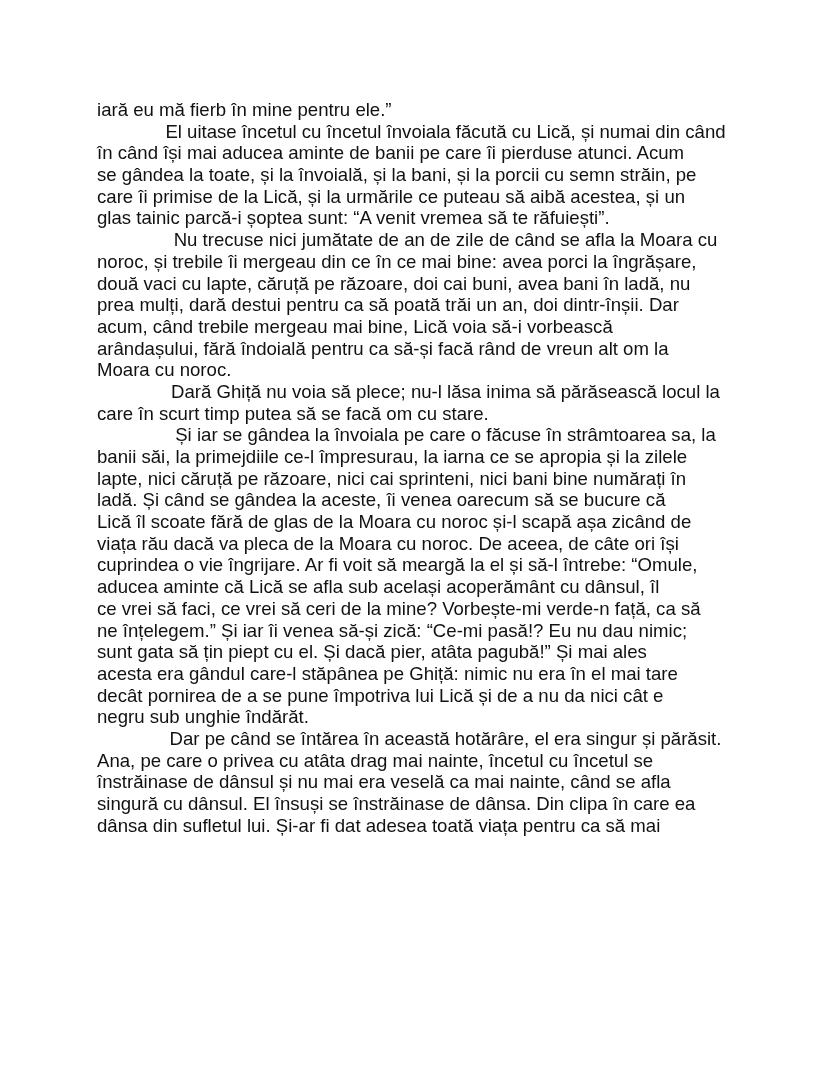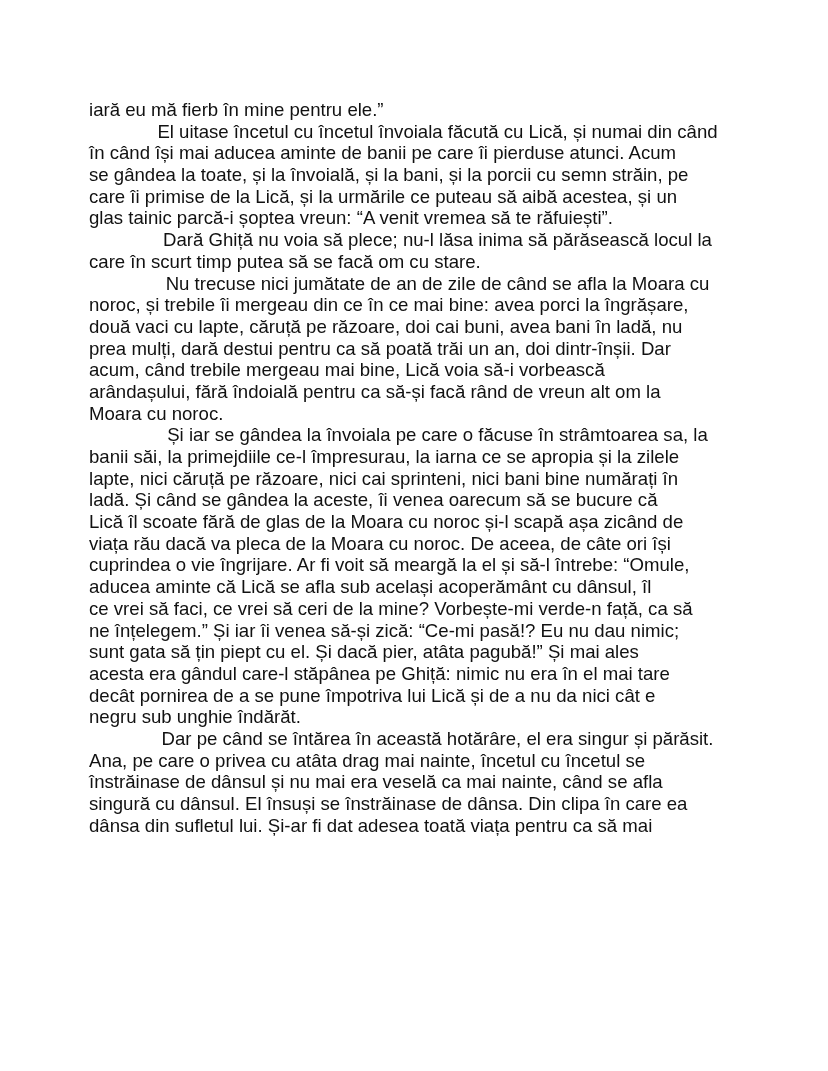--- a/index.html
+++ b/index.html
@@ -8,21 +8,21 @@
     background: #ffffff;
   }
   body {
     width: 828px;
     height: 1071px;
     position: relative;
     overflow: hidden;
   }
   .page {
     position: absolute;
-    left: 89px;
+    left: 97px;
     top: 99px;
     width: 660px;
     font-family: "Liberation Sans", sans-serif;
     font-size: 18.6px;
     line-height: 21.7px;
     color: #111111;
   }
   .line {
     display: block;
     white-space: nowrap;
@@ -40,36 +40,36 @@
 
   <div>
     <span class="line">iară eu mă fierb în mine pentru ele.”</span>
   </div>
 
   <div>
     <span class="line indent">El uitase încetul cu încetul învoiala făcută cu Lică, și numai din când</span>
     <span class="line">în când își mai aducea aminte de banii pe care îi pierduse atunci. Acum</span>
     <span class="line">se gândea la toate, și la învoială, și la bani, și la porcii cu semn străin, pe</span>
     <span class="line">care îi primise de la Lică, și la urmările ce puteau să aibă acestea, și un</span>
-    <span class="line">glas tainic parcă-i șoptea vreun: “A venit vremea să te răfuiești”.</span>
-  </div>
-
-  <div>
-    <span class="line indent">Dară Ghiță nu voia să plece; nu-l lăsa inima să părăsească locul la</span>
-    <span class="line">care în scurt timp putea să se facă om cu stare.</span>
+    <span class="line">glas tainic parcă-i șoptea sunt: “A venit vremea să te răfuiești”.</span>
   </div>
 
   <div>
     <span class="line indent">Nu trecuse nici jumătate de an de zile de când se afla la Moara cu</span>
     <span class="line">noroc, și trebile îi mergeau din ce în ce mai bine: avea porci la îngrășare,</span>
     <span class="line">două vaci cu lapte, căruță pe răzoare, doi cai buni, avea bani în ladă, nu</span>
     <span class="line">prea mulți, dară destui pentru ca să poată trăi un an, doi dintr-înșii. Dar</span>
     <span class="line">acum, când trebile mergeau mai bine, Lică voia să-i vorbească</span>
     <span class="line">arândașului, fără îndoială pentru ca să-și facă rând de vreun alt om la</span>
     <span class="line">Moara cu noroc.</span>
+  </div>
+
+  <div>
+    <span class="line indent">Dară Ghiță nu voia să plece; nu-l lăsa inima să părăsească locul la</span>
+    <span class="line">care în scurt timp putea să se facă om cu stare.</span>
   </div>
 
   <div>
     <span class="line indent">Și iar se gândea la învoiala pe care o făcuse în strâmtoarea sa, la</span>
     <span class="line">banii săi, la primejdiile ce-l împresurau, la iarna ce se apropia și la zilele</span>
     <span class="line">lapte, nici căruță pe răzoare, nici cai sprinteni, nici bani bine numărați în</span>
     <span class="line">ladă. Și când se gândea la aceste, îi venea oarecum să se bucure că</span>
     <span class="line">Lică îl scoate fără de glas de la Moara cu noroc și-l scapă așa zicând de</span>
     <span class="line">viața rău dacă va pleca de la Moara cu noroc. De aceea, de câte ori își</span>
     <span class="line">cuprindea o vie îngrijare. Ar fi voit să meargă la el și să-l întrebe: “Omule,</span>

